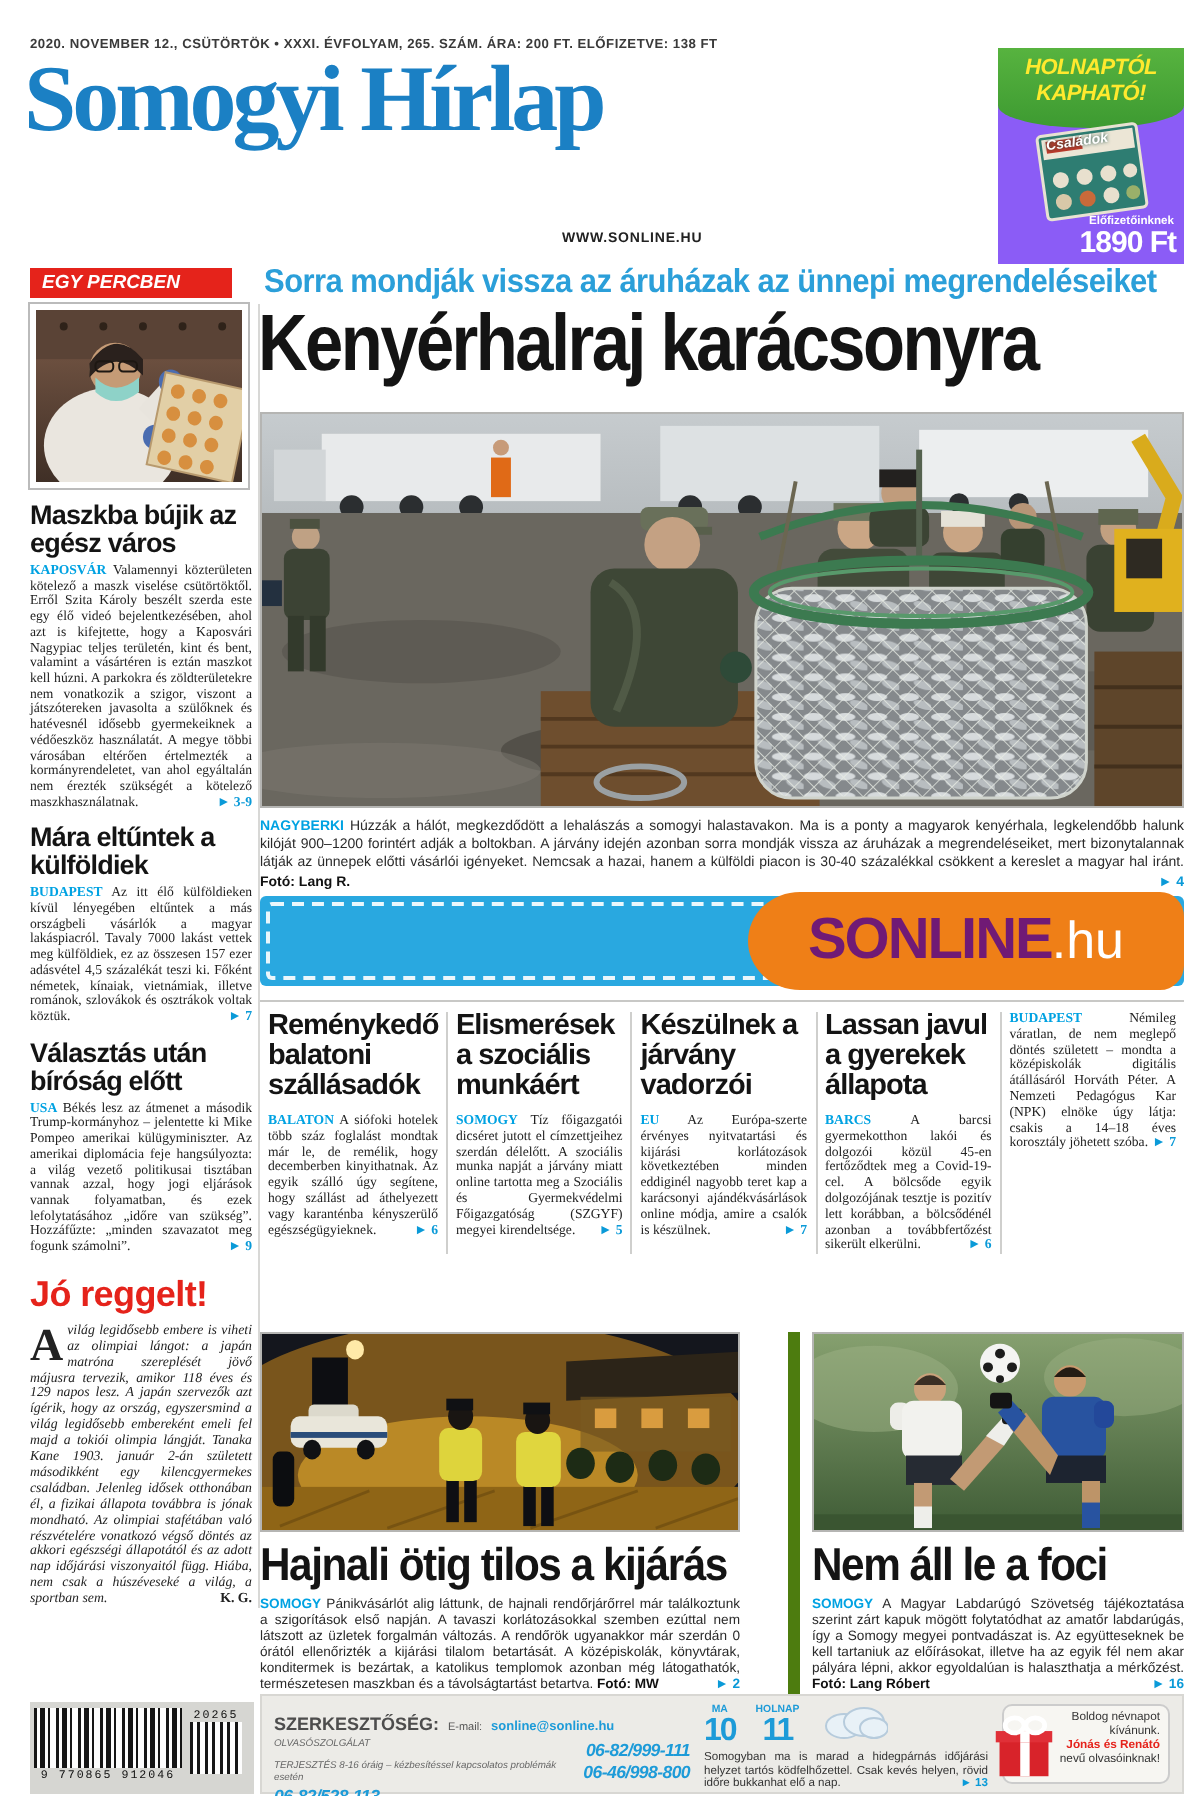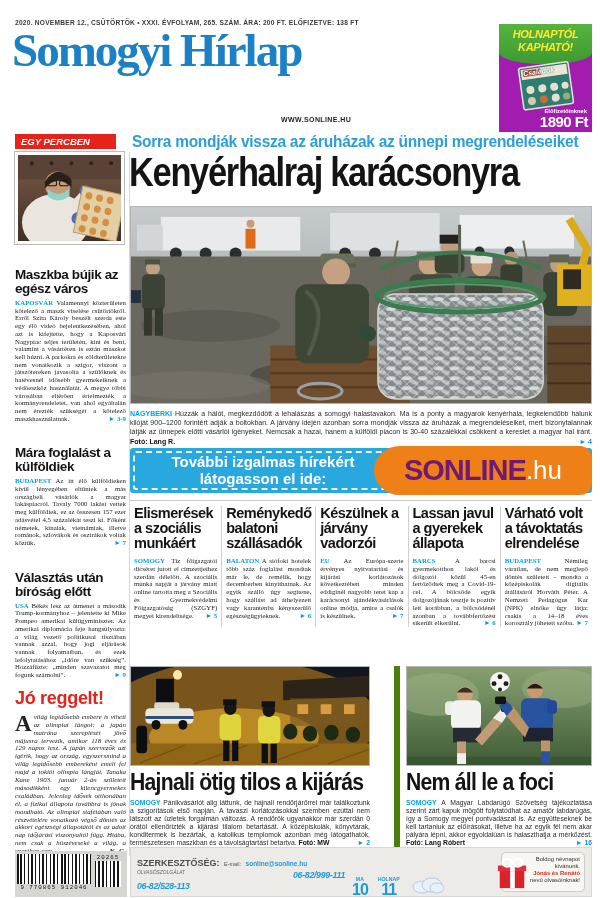--- a/index.html
+++ b/index.html
@@ -5,21 +5,21 @@
   html,body{margin:0;padding:0;}
   body{width:600px;height:898px;overflow:hidden;position:relative;background:#fff;
        font-family:"Liberation Sans",sans-serif;color:#1c1c1c;}
   .abs{position:absolute;}
   
   .dateline{left:15px;top:19px;font-size:6.6px;letter-spacing:.25px;color:#3a3a3a;font-weight:bold;}
   .masthead{left:12px;top:27px;width:492px;font-family:"Liberation Serif",serif;font-weight:700;
             font-size:47px;line-height:1;color:#1b80c4;letter-spacing:-2px;white-space:nowrap;}
   .website{left:281px;top:116px;font-size:7px;font-weight:bold;color:#222;letter-spacing:.4px;}
   
-  .promo{left:499px;top:24px;width:93px;height:108px;background:#a21caf;overflow:hidden;}
+  .promo{left:499px;top:24px;width:93px;height:108px;background:#8b5cf6;overflow:hidden;}
   .promo-top{height:36px;background:linear-gradient(#57b33f,#3d9a31);text-align:center;padding-top:4px;
              border-radius:0 0 50% 50%/0 0 28% 28%;}
   .promo-top div{font-size:11px;font-weight:bold;font-style:italic;color:#ffe92e;line-height:1.2;letter-spacing:-.3px;}
   .promo-book{position:absolute;left:15px;top:36px;}
   .promo-book-title{position:absolute;left:24px;top:44px;font-size:7px;font-style:italic;font-weight:bold;
                     color:#fff;transform:rotate(-8deg);text-shadow:0 0 2px #184a42;}
   .promo-sub{position:absolute;right:5px;bottom:18px;font-size:5.8px;font-weight:bold;color:#fff;}
   .promo-price{position:absolute;right:4px;bottom:2px;font-size:15px;font-weight:bold;color:#fff;letter-spacing:-.5px;}
   
   .badge{left:15px;top:134px;width:101px;height:15px;background:#e5231b;color:#fff;
@@ -38,21 +38,21 @@
   .banner-dash{position:absolute;inset:3px;border:2px dashed rgba(255,255,255,.9);border-right:none;border-radius:3px;}
   .banner-text{position:absolute;left:18px;top:5px;width:230px;text-align:center;color:#fff;
                font-size:15px;font-weight:bold;line-height:1.15;}
   .banner-pill{position:absolute;right:0;top:-2px;width:218px;height:49px;background:#ef7f17;
                border-radius:26px 12px 12px 26px/50% 25% 25% 50%;display:flex;align-items:center;justify-content:center;}
   .logo-main{color:#701a75;font-weight:900;font-size:29px;letter-spacing:-1px;}
   .logo-suffix{color:#fff;font-weight:400;font-size:26px;}
   
   .sidebar{left:15px;top:152px;width:111px;border-right:1px solid #d8d8d6;padding-right:3px;box-sizing:content-box;}
   .sidephoto{width:103px;height:86px;border:3px solid #fff;outline:1px solid #bbb;display:block;}
-  .side-h{font-size:13.5px;font-weight:bold;line-height:1.04;color:#141414;margin:24px 0 3px 0;letter-spacing:-.4px;}
+  .side-h{font-size:13.5px;font-weight:bold;line-height:1.04;color:#141414;margin:7px 0 3px 0;letter-spacing:-.4px;}
   .side-b{font-size:6.8px;line-height:7.7px;text-align:justify;font-family:"Liberation Serif",serif;color:#222;}
   .greet-h{font-size:18px;font-weight:bold;color:#e5231b;margin:9px 0 4px 0;letter-spacing:-.3px;}
   .greet-b{font-size:6.9px;line-height:7.9px;text-align:justify;font-style:italic;
            font-family:"Liberation Serif",serif;color:#222;}
   .dropcap{float:left;font-size:23px;line-height:20px;font-weight:bold;padding:1px 2px 0 0;font-style:normal;}
   .sig{font-weight:bold;float:right;font-style:normal;}
   
   .barcode{left:15px;top:851px;width:112px;height:46px;background:#d6d6d2;padding:3px 2px;box-sizing:border-box;display:flex;gap:4px;}
   .bc-main{width:74px;}
   .bc-bars{height:30px;background:repeating-linear-gradient(90deg,#151515 0 1.5px,#fdfdfd 1.5px 3px,#151515 3px 5.5px,#fdfdfd 5.5px 7px,#151515 7px 8px,#fdfdfd 8px 11px);}
@@ -78,21 +78,21 @@
   
   .footer{left:130px;top:847px;width:462px;height:50px;background:#ecebe7;border:1px solid #d8d7d3;
           box-sizing:border-box;display:flex;gap:7px;padding:4px 6px;}
   .ed-block{width:208px;}
   .ed-title{font-size:9px;font-weight:bold;color:#4d4d4d;}
   .ed-email-label{font-size:5.5px;color:#555;}
   .ed-email{font-size:6.5px;font-weight:bold;color:#1d9bd8;}
   .ed-row{display:flex;align-items:flex-start;line-height:1.25;font-style:italic;}
   .ed-row .lbl{flex:1;font-size:4.9px;color:#666;}
   .ed-row .ph{font-size:8.8px;font-weight:bold;color:#1d9bd8;letter-spacing:-.3px;}
-  .weather{width:142px;margin-top:24px;}
+  .weather{width:142px;}
   .w-temps{display:flex;gap:10px;align-items:flex-start;}
   .w-col{text-align:center;}
   .w-lbl{font-size:5.2px;font-weight:bold;color:#1d9bd8;}
   .w-val{font-size:16px;font-weight:bold;color:#1d9bd8;line-height:1;letter-spacing:-1px;}
   .w-text{font-size:5.8px;line-height:6.6px;text-align:justify;color:#333;margin-top:2px;}
   .nameday{flex:1;position:relative;background:#f7f6f2;border:1px solid #ccc;border-radius:5px;padding:3px 4px 2px 26px;}
   .nd-gift{position:absolute;left:-6px;top:4px;}
   .nd-text{font-size:5.9px;line-height:7px;text-align:right;color:#333;}
   .nd-names{color:#e5231b;font-weight:bold;display:block;}
 </style>
@@ -222,24 +222,20 @@
 
 <div class="abs caption">
   <span class="tag">NAGYBERKI</span>
   <span>Húzzák a hálót, megkezdődött a lehalászás a somogyi halastavakon. Ma is a ponty a magyarok kenyérhala, legkelendőbb halunk kilóját 900–1200 forintért adják a boltokban. A járvány idején azonban sorra mondják vissza az áruházak a megrendeléseiket, mert bizonytalannak látják az ünnepek előtti vásárlói igényeket. Nemcsak a hazai, hanem a külföldi piacon is 30-40 százalékkal csökkent a kereslet a magyar hal iránt.</span>
   <span class="credit">Fotó: Lang R.</span>
   <span class="pref">► 4</span>
 </div>
 
 <div class="abs banner">
   <div class="banner-dash"></div>
-  <div class="banner-text">
-    <div>További izgalmas hírekért</div>
-    <div>látogasson el ide:</div>
-  </div>
   <div class="banner-pill">
     <span class="logo-main">SONLINE</span>
       <span class="logo-suffix">.hu</span>
   </div>
 </div>
 
 <div class="abs sidebar">
   <svg class="sidephoto" viewBox="0 0 104 84" preserveAspectRatio="none">
     <defs>
         <linearGradient id="gw" x2="0" y2="1">
@@ -280,21 +276,21 @@
     </g>
   </svg>
 
   <div class="side-h">Maszkba bújik az egész város</div>
   <div class="side-b">
     <span class="tag">KAPOSVÁR</span>
     <span>Valamennyi közterületen kötelező a maszk viselése csütörtöktől. Erről Szita Károly beszélt szerda este egy élő videó bejelentkezésében, ahol azt is kifejtette, hogy a Kaposvári Nagypiac teljes területén, kint és bent, valamint a vásártéren is eztán maszkot kell húzni. A parkokra és zöldterületekre nem vonatkozik a szigor, viszont a játszótereken javasolta a szülőknek és hatévesnél idősebb gyermekeiknek a védőeszköz használatát. A megye többi városában eltérően értelmezték a kormányrendeletet, van ahol egyáltalán nem érezték szükségét a kötelező maszkhasználatnak.</span>
     <span class="pref">► 3-9</span>
   </div>
 
-  <div class="side-h">Mára foglalást a külföldiek</div>
+  <div class="side-h">Mára eltűntek a külföldiek</div>
   <div class="side-b">
     <span class="tag">BUDAPEST</span>
     <span>Az itt élő külföldieken kívül lényegében eltűntek a más országbeli vásárlók a magyar lakáspiacról. Tavaly 7000 lakást vettek meg külföldiek, ez az összesen 157 ezer adásvétel 4,5 százalékát teszi ki. Főként németek, kínaiak, vietnámiak, illetve románok, szlovákok és osztrákok voltak köztük.</span>
     <span class="pref">► 7</span>
   </div>
 
   <div class="side-h">Választás után bíróság előtt</div>
   <div class="side-b">
     <span class="tag">USA</span>
     <span>Békés lesz az átmenet a második Trump-kormányhoz – jelentette ki Mike Pompeo amerikai külügyminiszter. Az amerikai diplomácia feje hangsúlyozta: a világ vezető politikusai tisztában vannak azzal, hogy jogi eljárások vannak folyamatban, és ezek lefolytatásához „időre van szükség”. Hozzáfűzte: „minden szavazatot meg fogunk számolni”.</span>
@@ -315,37 +311,36 @@
   </div>
   <div class="bc-addon">
     <div class="bc-num">20265</div>
     <div class="bc-bars2"></div>
   </div>
 </div>
 
 <div class="abs rule"></div>
 <div class="abs briefs">
   <article class="brief">
+    <h3>Reménykedő balatoni szállásadók</h3>
+    <p><span class="tag">BALATON</span> <span>A siófoki hotelek több száz foglalást mondtak már le, de remélik, hogy decemberben kinyithatnak. Az egyik szálló úgy segítene, hogy szállást ad áthelyezett vagy karanténba kényszerülő egészségügyieknek.</span><span class="pref">► 6</span></p>
+  </article>
+  <article class="brief">
     <h3>Elismerések a szociális munkáért</h3>
     <p><span class="tag">SOMOGY</span> <span>Tíz főigazgatói dicséret jutott el címzettjeihez szerdán délelőtt. A szociális munka napját a járvány miatt online tartotta meg a Szociális és Gyermekvédelmi Főigazgatóság (SZGYF) megyei kirendeltsége.</span><span class="pref">► 5</span></p>
-  </article>
-  <article class="brief">
-    <h3>Reménykedő balatoni szállásadók</h3>
-    <p><span class="tag">BALATON</span> <span>A siófoki hotelek több száz foglalást mondtak már le, de remélik, hogy decemberben kinyithatnak. Az egyik szálló úgy segítene, hogy szállást ad áthelyezett vagy karanténba kényszerülő egészségügyieknek.</span><span class="pref">► 6</span></p>
   </article>
   <article class="brief">
     <h3>Készülnek a járvány vadorzói</h3>
     <p><span class="tag">EU</span> <span>Az Európa-szerte érvényes nyitvatartási és kijárási korlátozások következtében minden eddiginél nagyobb teret kap a karácsonyi ajándékvásárlások online módja, amire a csalók is készülnek.</span><span class="pref">► 7</span></p>
   </article>
   <article class="brief">
     <h3>Lassan javul a gyerekek állapota</h3>
     <p><span class="tag">BARCS</span> <span>A barcsi gyermekotthon lakói és dolgozói közül 45-en fertőződtek meg a Covid-19-cel. A bölcsőde egyik dolgozójának tesztje is pozitív lett korábban, a bölcsődénél azonban a továbbfertőzést sikerült elkerülni.</span><span class="pref">► 6</span></p>
   </article>
   <article class="brief">
-    <h3>Várható volt a távoktatás elrendelése</h3>
     <p><span class="tag">BUDAPEST</span> <span>Némileg váratlan, de nem meglepő döntés született – mondta a középiskolák digitális átállásáról Horváth Péter. A Nemzeti Pedagógus Kar (NPK) elnöke úgy látja: csakis a 14–18 éves korosztály jöhetett szóba.</span><span class="pref">► 7</span></p>
   </article>
 </div>
 
 <div class="abs bottom">
   <article class="bart left">
     <svg class="bphoto" viewBox="0 0 266 100" preserveAspectRatio="none">
       <rect width="266" height="100" fill="#14161d"></rect>
       <ellipse cx="120" cy="55" rx="155" ry="62" fill="#a4711c" opacity=".7"></ellipse>
       <ellipse cx="115" cy="72" rx="95" ry="30" fill="#d09b2a" opacity=".75"></ellipse>
@@ -453,20 +448,24 @@
 <div class="abs footer">
   <div class="ed-block">
     <div>
       <span class="ed-title">SZERKESZTŐSÉG:</span>
       <span class="ed-email-label">E-mail:</span>
       <span class="ed-email">sonline@sonline.hu</span>
     </div>
     <div class="ed-row">
       <span class="lbl">OLVASÓSZOLGÁLAT</span>
       <span class="ph">06-82/999-111</span>
+    </div>
+    <div class="ed-row">
+      <span class="lbl">TERJESZTÉS 8-16 óráig – kézbesítéssel kapcsolatos problémák esetén</span>
+      <span class="ph">06-46/998-800</span>
     </div>
     <div class="ed-row">
 
       <span class="ph">06-82/528-113</span>
     </div>
   </div>
 
   <div class="weather">
     <div class="w-temps">
       <div class="w-col">

